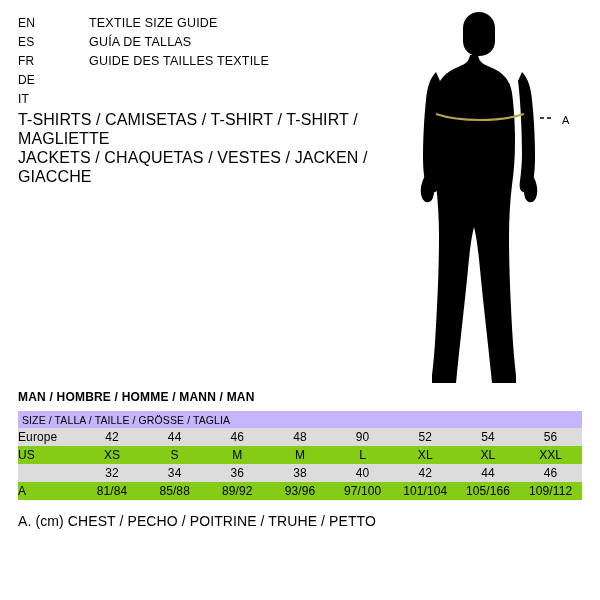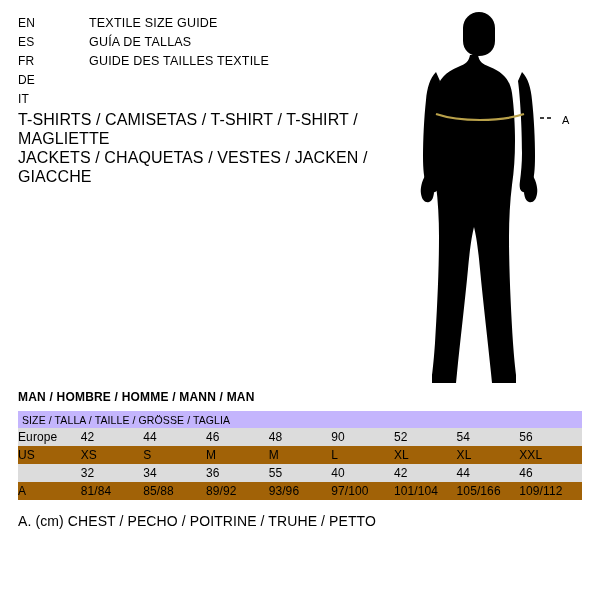--- a/index.html
+++ b/index.html
@@ -105,29 +105,29 @@
   tr.header-row td {
     background: #c4b5fd;
     font-size: 10.5px;
     padding-left: 4px;
     height: 17px;
   }
   tr.row-shade td {
     background: #dcdcdc;
   }
   tr.row-plain td {
-    background: #a16207;
+    background: #84cc16;
   }
   td.label-col {
     width: 86px;
     padding-left: 4px;
   }
   td.val-col {
     width: 68px;
-    text-align: left;
+    text-align: center;
     padding-left: 2px;
   }
   .footnote {
     margin-top: 13px;
     font-size: 14px;
     letter-spacing: 0.1px;
   }
 </style>
 </head>
 <body>
@@ -247,21 +247,21 @@
           <td class="val-col">L</td>
           <td class="val-col">XL</td>
           <td class="val-col">XL</td>
           <td class="val-col">XXL</td>
         </tr>
         <tr class="row-shade">
           <td class="label-col"></td>
           <td class="val-col">32</td>
           <td class="val-col">34</td>
           <td class="val-col">36</td>
-          <td class="val-col">55</td>
+          <td class="val-col">38</td>
           <td class="val-col">40</td>
           <td class="val-col">42</td>
           <td class="val-col">44</td>
           <td class="val-col">46</td>
         </tr>
         <tr class="row-plain">
           <td class="label-col">A</td>
           <td class="val-col">81/84</td>
           <td class="val-col">85/88</td>
           <td class="val-col">89/92</td>

